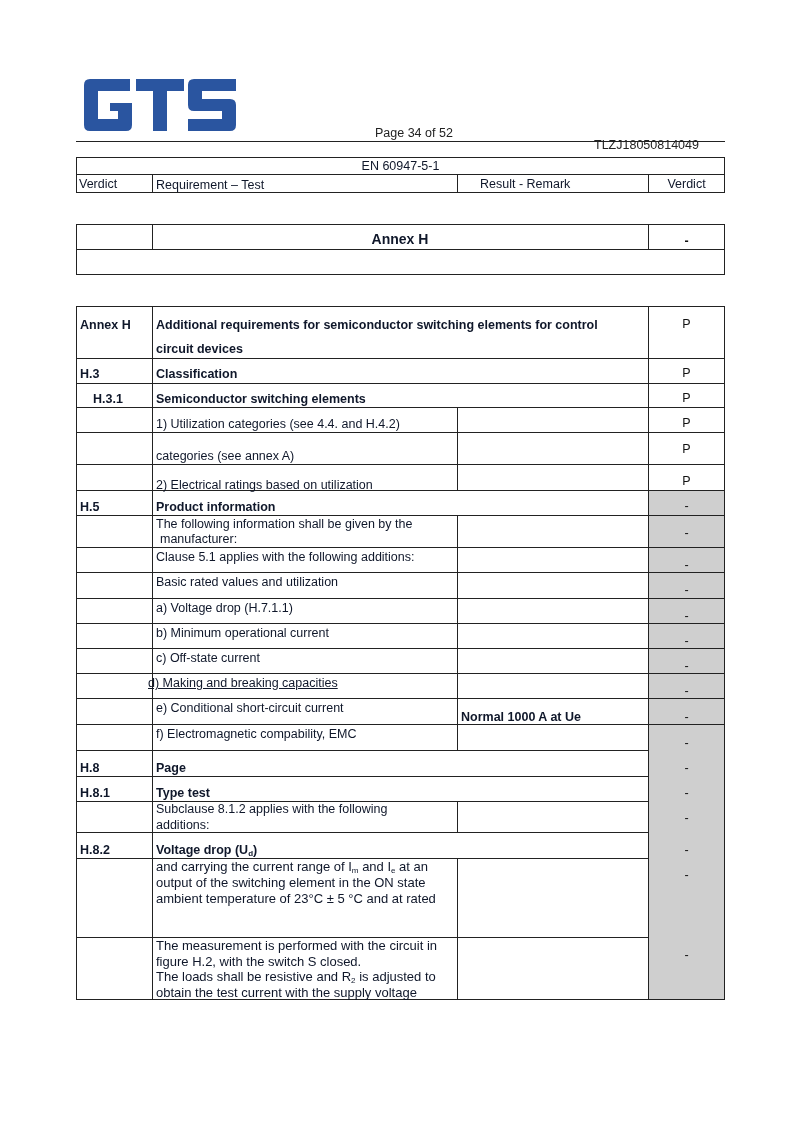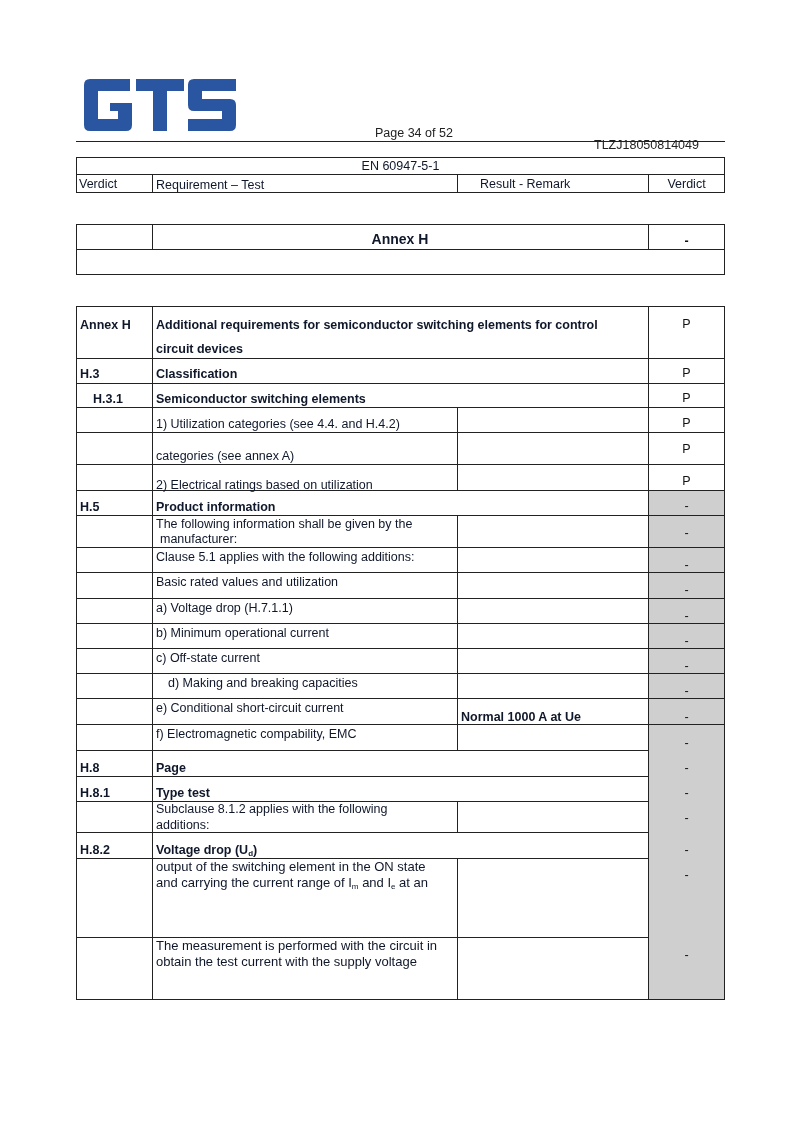--- a/index.html
+++ b/index.html
@@ -154,21 +154,21 @@
   <div class="txt" style="left:156px;top:626px;">b) Minimum operational current</div>
   <div class="verd" style="left:649px;top:634px;">-</div>
 </div>
 
 <div>
   <div class="txt" style="left:156px;top:651px;">c) Off-state current</div>
   <div class="verd" style="left:649px;top:659px;">-</div>
 </div>
 
 <div>
-  <div class="txt" style="left:168px;top:676px;">d) Making and breaking capacities</div>
+  <div class="txt" style="left:148px;top:676px;text-decoration:underline;">d) Making and breaking capacities</div>
   <div class="verd" style="left:649px;top:684px;">-</div>
 </div>
 
 <div>
   <div class="txt" style="left:156px;top:701px;">e) Conditional short-circuit current</div>
   <div class="txt b" style="left:461px;top:710px;">Normal  1000 A at Ue</div>
   <div class="verd" style="left:649px;top:710px;">-</div>
 </div>
 
 <div>
@@ -195,25 +195,28 @@
 </div>
 
 <div>
   <div class="txt b" style="left:80px;top:843px;">H.8.2</div>
   <div class="txt b" style="left:156px;top:843px;"><span>Voltage drop (U</span><sub>d</sub><span>)</span></div>
   <div class="verd" style="left:649px;top:843px;">-</div>
 </div>
 
 <div>
   <div class="txt" style="left:156px;top:859px;font-size:13px;line-height:16px;">
+    <div><span>and carrying the current range of I</span><sub>m</sub><span> and I</span><sub>e</sub><span> at an</span></div>
     <div>output of the switching element in the ON state</div>
-    <div><span>and carrying the current range of I</span><sub>m</sub><span> and I</span><sub>e</sub><span> at an</span></div>
+    <div>ambient temperature of 23°C ± 5 °C and at rated</div>
   </div>
   <div class="verd" style="left:649px;top:868px;">-</div>
 </div>
 
 <div>
   <div class="txt" style="left:156px;top:938px;font-size:13px;line-height:15.5px;">
     <div>The measurement is performed with the circuit in</div>
+    <div>figure H.2, with the switch S closed.</div>
+    <div><span>The loads shall be resistive and R</span><sub>2</sub><span> is adjusted to</span></div>
     <div>obtain the test current with the supply voltage</div>
   </div>
   <div class="verd" style="left:649px;top:948px;">-</div>
 </div>
 
 </body></html>

